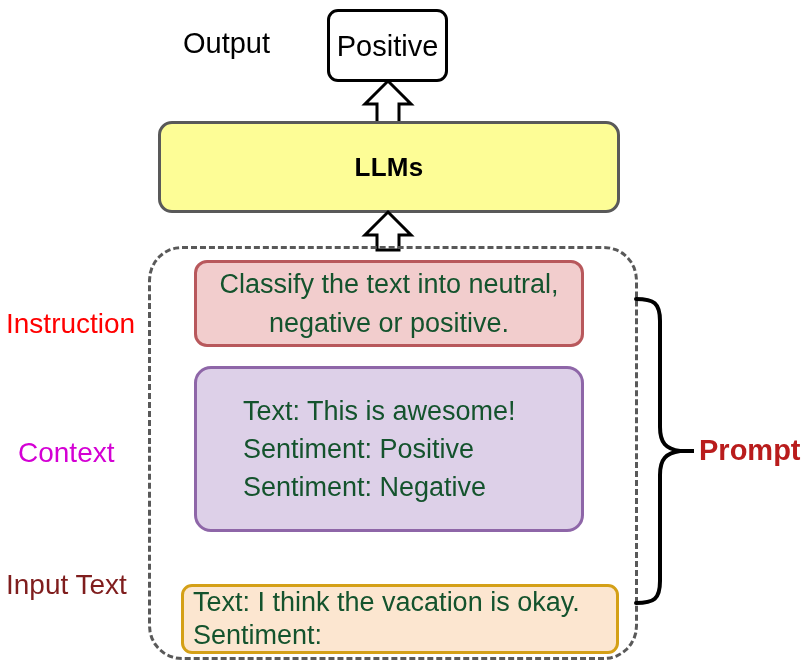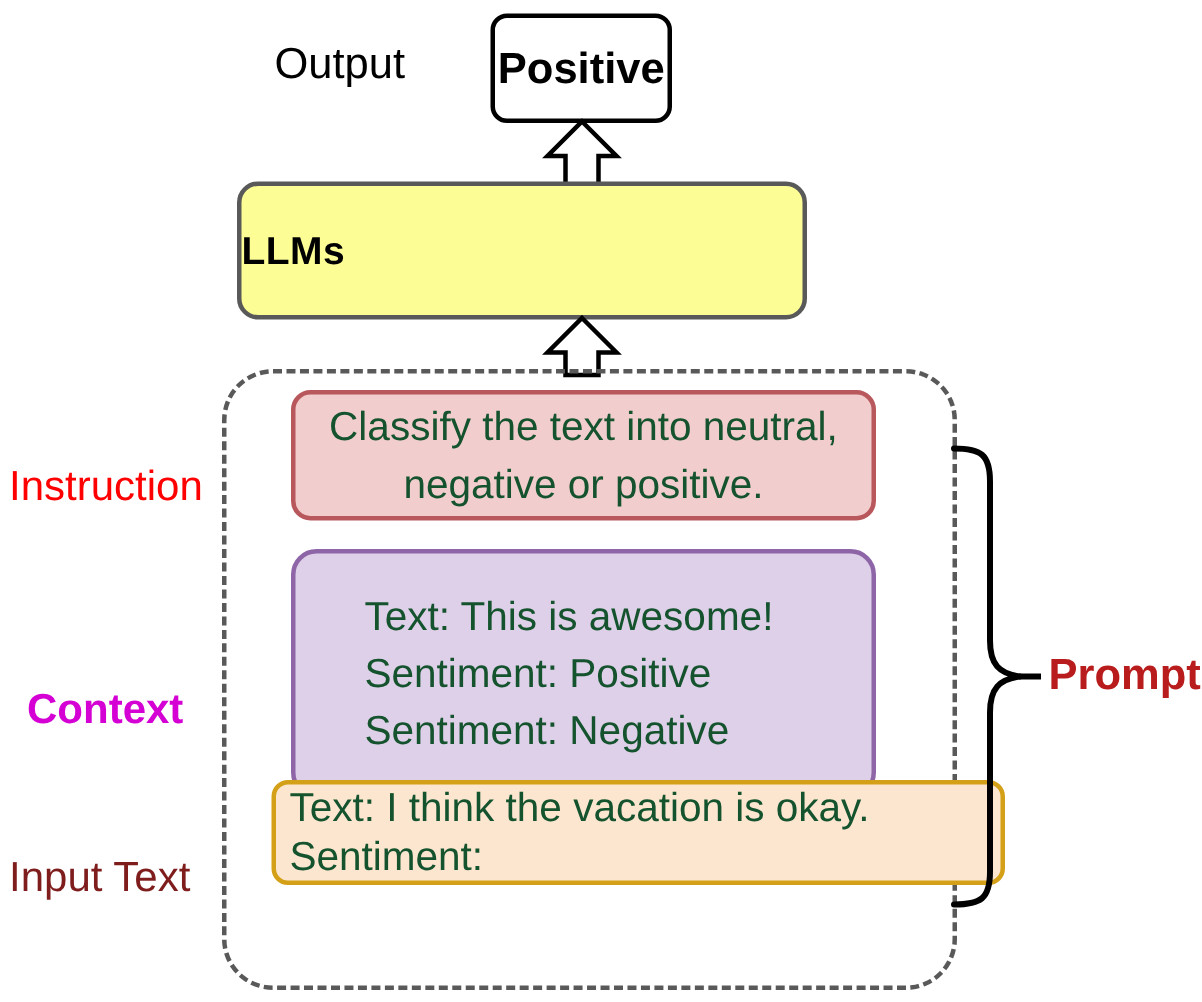--- a/index.html
+++ b/index.html
@@ -44,36 +44,35 @@
     background: #ffffff;
     box-sizing: border-box;
     display: flex;
     align-items: center;
     justify-content: center;
   }
   #positive-box .txt {
     font-size: 29px;
     color: #000000;
     line-height: 32px;
-    font-weight: bold;
   }
 
   
   #llms-box {
     left: 158px;
     top: 121px;
-    width: 380px;
+    width: 462px;
     height: 92px;
     border: 3px solid #595959;
     border-radius: 14px;
     background: #fdfd96;
     box-sizing: border-box;
     display: flex;
     align-items: center;
-    justify-content: flex-start;
+    justify-content: center;
   }
   #llms-box .txt {
     font-size: 26px;
     font-weight: bold;
     color: #000000;
     letter-spacing: .3px;
   }
 
   
   .block-arrow { overflow: visible; }
@@ -124,39 +123,39 @@
     background: #ddd0e8;
     border: 3px solid #8e66a8;
     border-radius: 17px;
     align-items: flex-start;
     padding-left: 46px;
   }
   #context-box .line { line-height: 38px; }
 
   #input-text-box {
     left: 181px;
-    top: 520px;
-    width: 489px;
+    top: 584px;
+    width: 438px;
     height: 70px;
     background: #fce6d0;
     border: 3px solid #d4a017;
     border-radius: 11px;
     align-items: flex-start;
     padding-left: 9px;
   }
   #input-text-box .line { line-height: 33px; }
 
   
   .side-label {
     font-size: 28px;
     line-height: 32px;
     white-space: nowrap;
   }
   #label-instruction { left: 6px;  top: 289px; color: #ff0000; margin-top: 19px; }
-  #label-context     { left: 18px; top: 457px; color: #d400d4; font-weight: bold; }
+  #label-context     { left: 18px; top: 437px; color: #d400d4; }
   #label-input-text  { left: 6px;  top: 569px; color: #7f1d1d; }
 
   
   #brace-wrap { left: 634px; top: 295px; width: 60px; height: 312px; }
   #prompt-label {
     left: 699px;
     top: 433px;
     font-size: 29px;
     font-weight: bold;
     color: #b91c1c;

